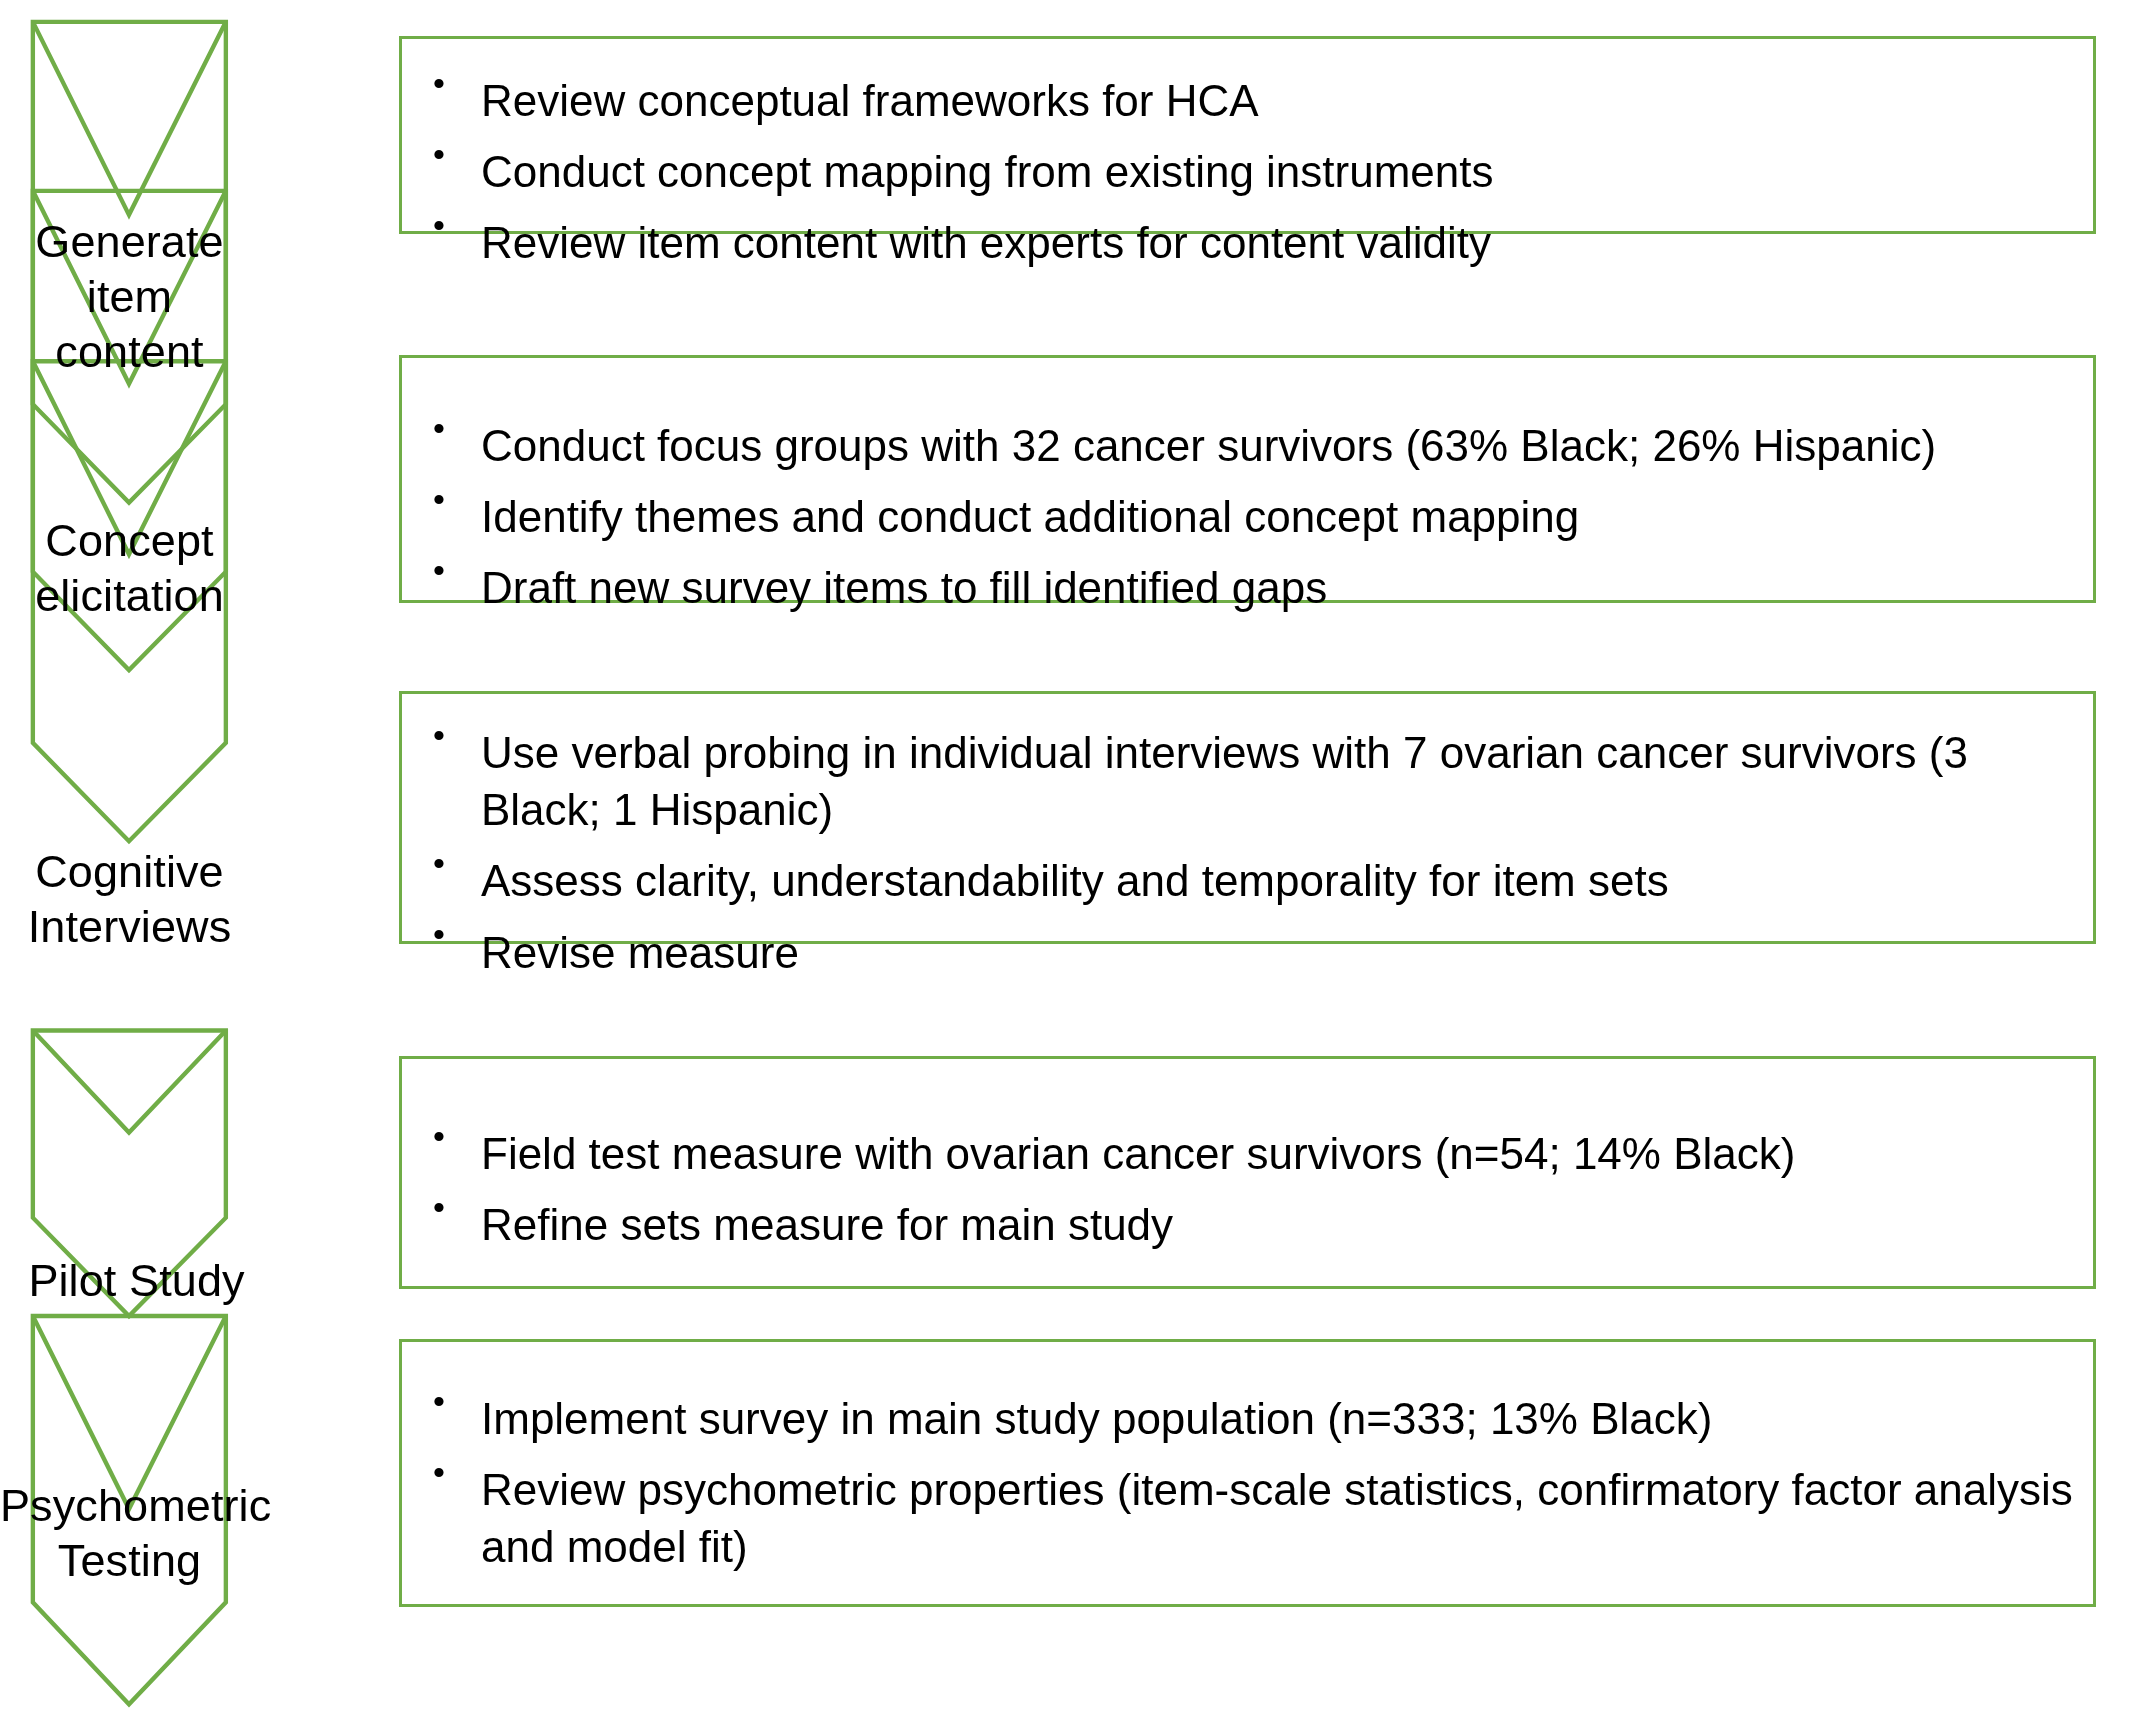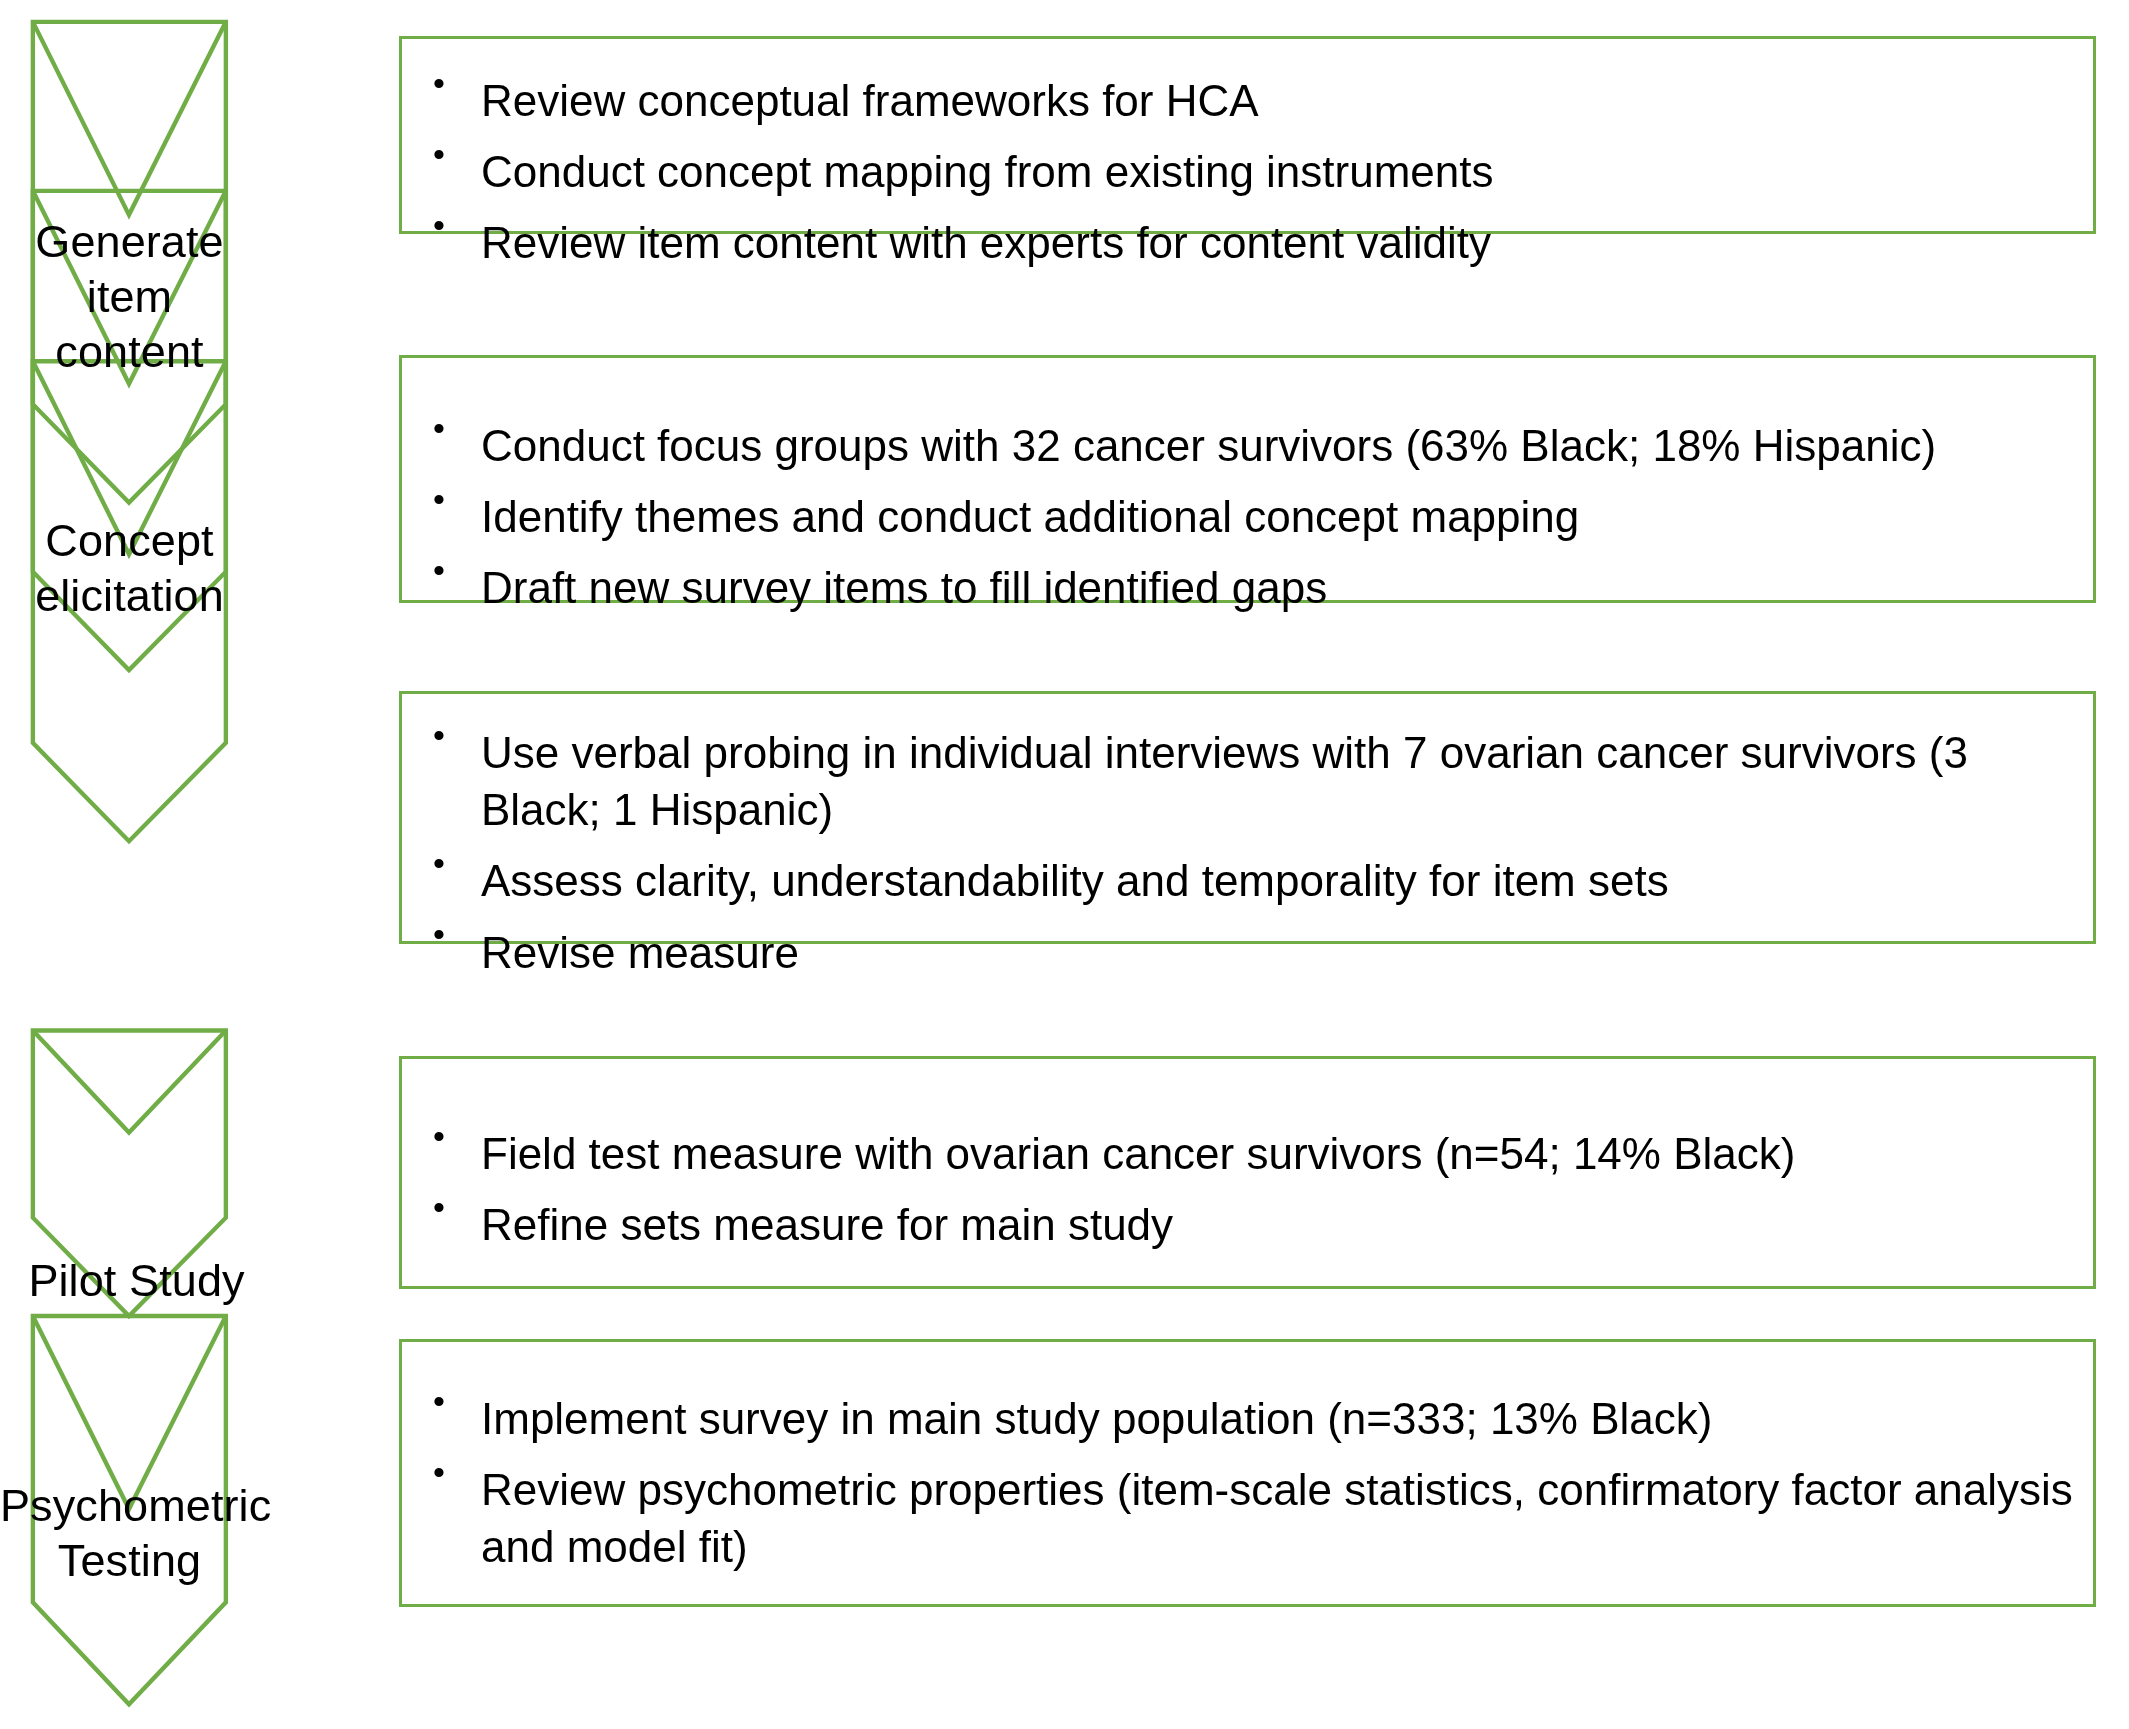--- a/index.html
+++ b/index.html
@@ -87,20 +87,22 @@
     <polygon points="45,1807 310,1807 310,2200 177,2340 45,2200" fill="none" stroke="#70AD47" stroke-width="6"></polygon>
     <polyline points="45,1807 177,2072 310,1807" fill="none" stroke="#70AD47" stroke-width="6"></polyline>
   </svg>
 
   <div class="stage-label" style="left:0px;top:514px;width:259px;">Concept
 elicitation</div>
 
   <div class="stage-label" style="left:0px;top:215px;width:259px;">Generate  item
 content</div>
 
+  <div class="stage-label" style="left:0px;top:845px;width:259px;">Cognitive
+Interviews</div>
 
   <div class="stage-label" style="left:0px;top:1254px;width:259px;padding-left:7px;">Pilot Study</div>
 
   <div class="stage-label" style="left:0px;top:1479px;width:259px;text-align:center;">Psychometric
 Testing</div>
 
   <div class="content-box" style="left:399px;top:36px;width:1697px;height:198px;">
     <ul class="bullet-list" style="padding-top:19px;">
       <li class="bullet-item">
         <span class="bullet-dot">•</span>
@@ -114,21 +116,21 @@
         <span class="bullet-dot">•</span>
         <span class="bullet-text">Review item content with experts for content validity</span>
       </li>
     </ul>
   </div>
 
   <div class="content-box" style="left:399px;top:355px;width:1697px;height:248px;">
     <ul class="bullet-list" style="padding-top:45px;">
       <li class="bullet-item">
         <span class="bullet-dot">•</span>
-        <span class="bullet-text">Conduct focus groups with 32 cancer survivors (63% Black; 18% Hispanic)</span>
+        <span class="bullet-text">Conduct focus groups with 32 cancer survivors (63% Black; 26% Hispanic)</span>
       </li>
       <li class="bullet-item">
         <span class="bullet-dot">•</span>
         <span class="bullet-text">Identify themes and conduct additional concept mapping</span>
       </li>
       <li class="bullet-item">
         <span class="bullet-dot">•</span>
         <span class="bullet-text">Draft new survey items to fill identified gaps</span>
       </li>
     </ul>

